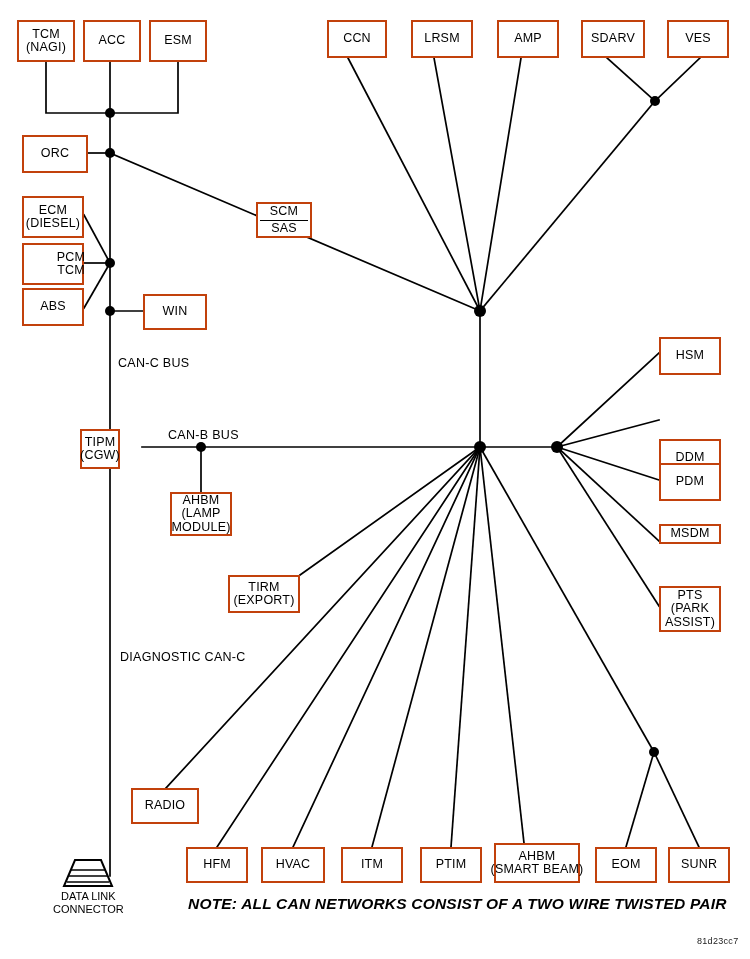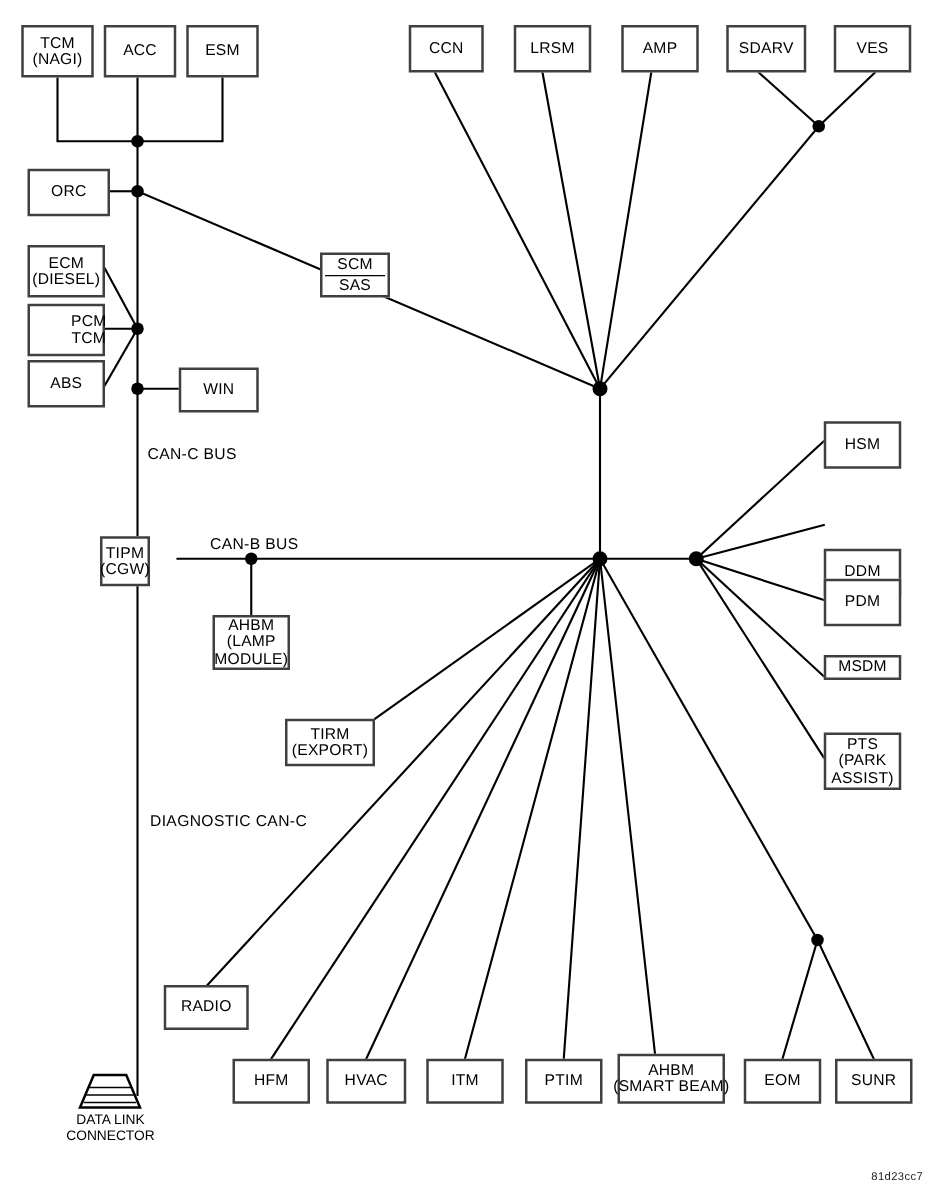--- a/index.html
+++ b/index.html
@@ -20,21 +20,21 @@
   #wire-layer {
     position: absolute;
     left: 0;
     top: 0;
     width: 750px;
     height: 959px;
   }
   .node-box {
     position: absolute;
     box-sizing: border-box;
-    border: 2px solid #404040;
+    border: 2px solid #c2410c;
     background: #ffffff;
     display: flex;
     flex-direction: column;
     align-items: center;
     justify-content: center;
     text-align: center;
     font-size: 12.5px;
     line-height: 13.5px;
     color: #000000;
     letter-spacing: 0.2px;
@@ -259,16 +259,17 @@
       <line x1="10" y1="12" x2="44" y2="12" stroke="#000000" stroke-width="1.3"></line>
       <line x1="8" y1="18" x2="46" y2="18" stroke="#000000" stroke-width="1.3"></line>
       <line x1="6" y1="24" x2="48" y2="24" stroke="#000000" stroke-width="1.3"></line>
     </svg>
     <div class="dlc-label">
       <span>DATA LINK</span><br>
       <span>CONNECTOR</span>
     </div>
   </div>
 
+  <div class="note-text" id="note" style="left:188px; top:895px;">NOTE: ALL CAN NETWORKS CONSIST OF A TWO WIRE TWISTED PAIR</div>
 
   <div class="corner-code" id="corner-code" style="left:697px; top:936px;">81d23cc7</div>
 
 </div>
 
 </body></html>

